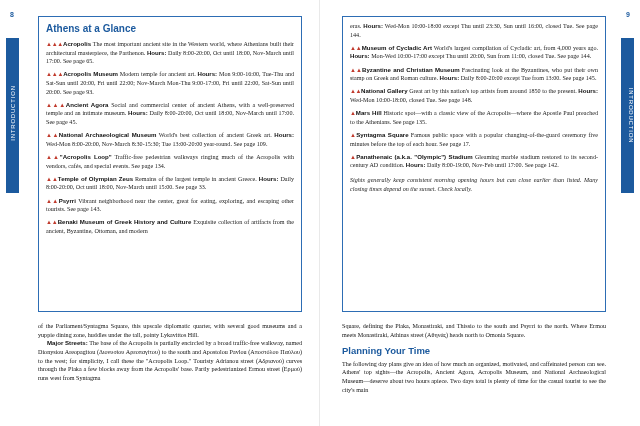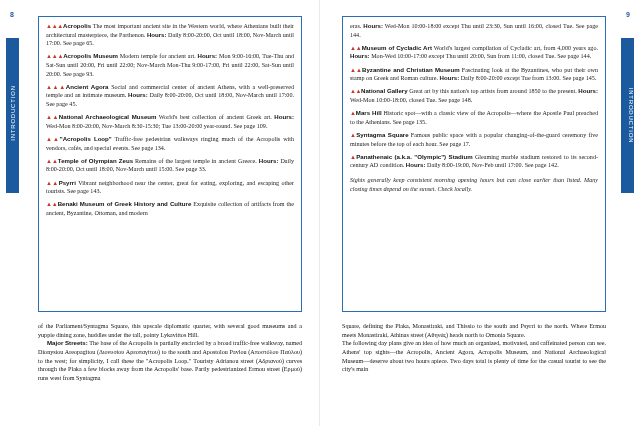--- a/index.html
+++ b/index.html
@@ -177,20 +177,21 @@
 
 <div class="spread">
 
   <div class="page page-left">
     <div class="folio folio-left">8</div>
     <div class="side-tab side-tab-left">
       <span>INTRODUCTION</span>
     </div>
 
     <div class="box box-left">
+      <div class="box-title">Athens at a Glance</div>
 
       <div class="entry">
         <span class="tri">▲▲▲</span><span class="ename">Acropolis</span><span> The most important ancient site in the Western world, where Athenians built their architectural masterpiece, the Parthenon. </span><span class="lbl">Hours:</span><span> Daily 8:00-20:00, Oct until 18:00, Nov-March until 17:00. See page 65.</span>
       </div>
 
       <div class="entry">
         <span class="tri">▲▲▲</span><span class="ename">Acropolis Museum</span><span> Modern temple for ancient art. </span><span class="lbl">Hours:</span><span> Mon 9:00-16:00, Tue-Thu and Sat-Sun until 20:00, Fri until 22:00; Nov-March Mon-Thu 9:00-17:00, Fri until 22:00, Sat-Sun until 20:00. See page 93.</span>
       </div>
 
       <div class="entry">
@@ -257,17 +258,18 @@
 
       <div class="entry">
         <span class="tri">▲</span><span class="ename">Panathenaic (a.k.a. "Olympic") Stadium</span><span> Gleaming marble stadium restored to its second-century AD condition. </span><span class="lbl">Hours:</span><span> Daily 8:00-19:00, Nov-Feb until 17:00. See page 142.</span>
       </div>
 
       <div class="note">Sights generally keep consistent morning opening hours but can close earlier than listed. Many closing times depend on the sunset. Check locally.</div>
     </div>
 
     <div class="body-col body-right">
       <p>Square, defining the Plaka, Monastiraki, and Thissio to the south and Psyrri to the north. Where Ermou meets Monastiraki, Athinas street (Αθηνάς) heads north to Omonia Square.</p>
+      <div class="sec-head">Planning Your Time</div>
       <p>The following day plans give an idea of how much an organized, motivated, and caffeinated person can see. Athens' top sights—the Acropolis, Ancient Agora, Acropolis Museum, and National Archaeological Museum—deserve about two hours apiece. Two days total is plenty of time for the casual tourist to see the city's main</p>
     </div>
   </div>
 
 </div>
 
 </body></html>

